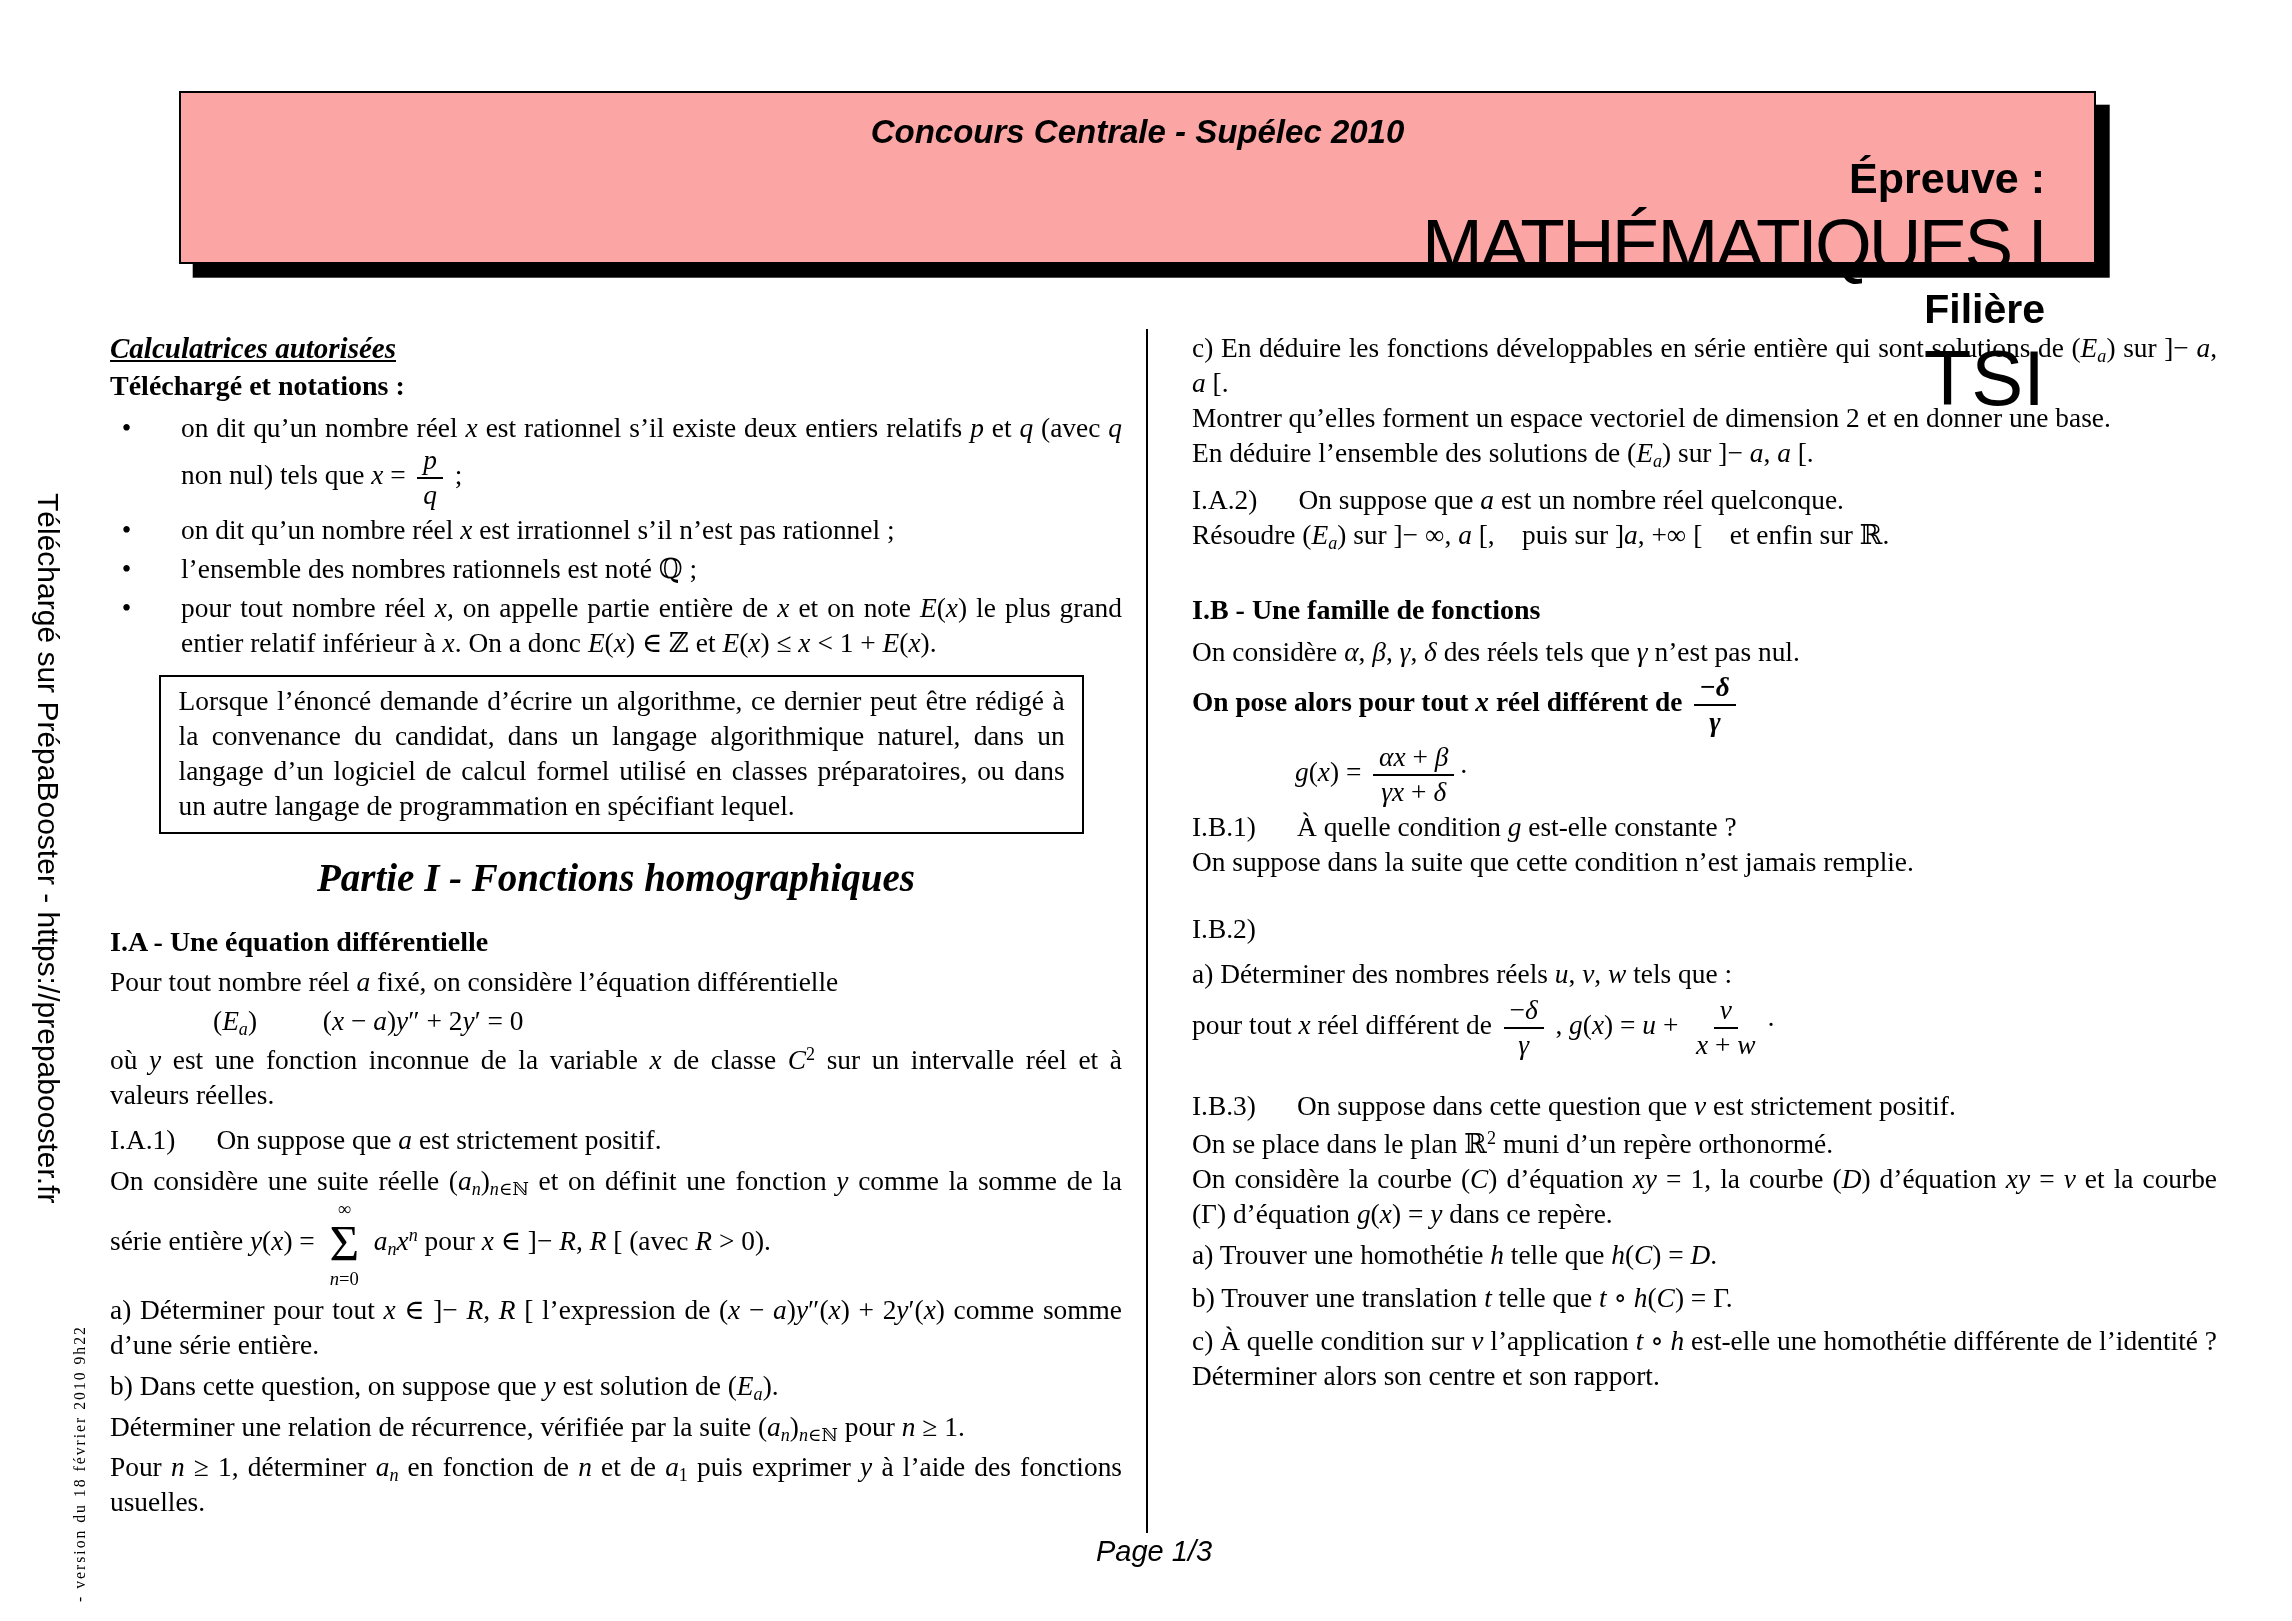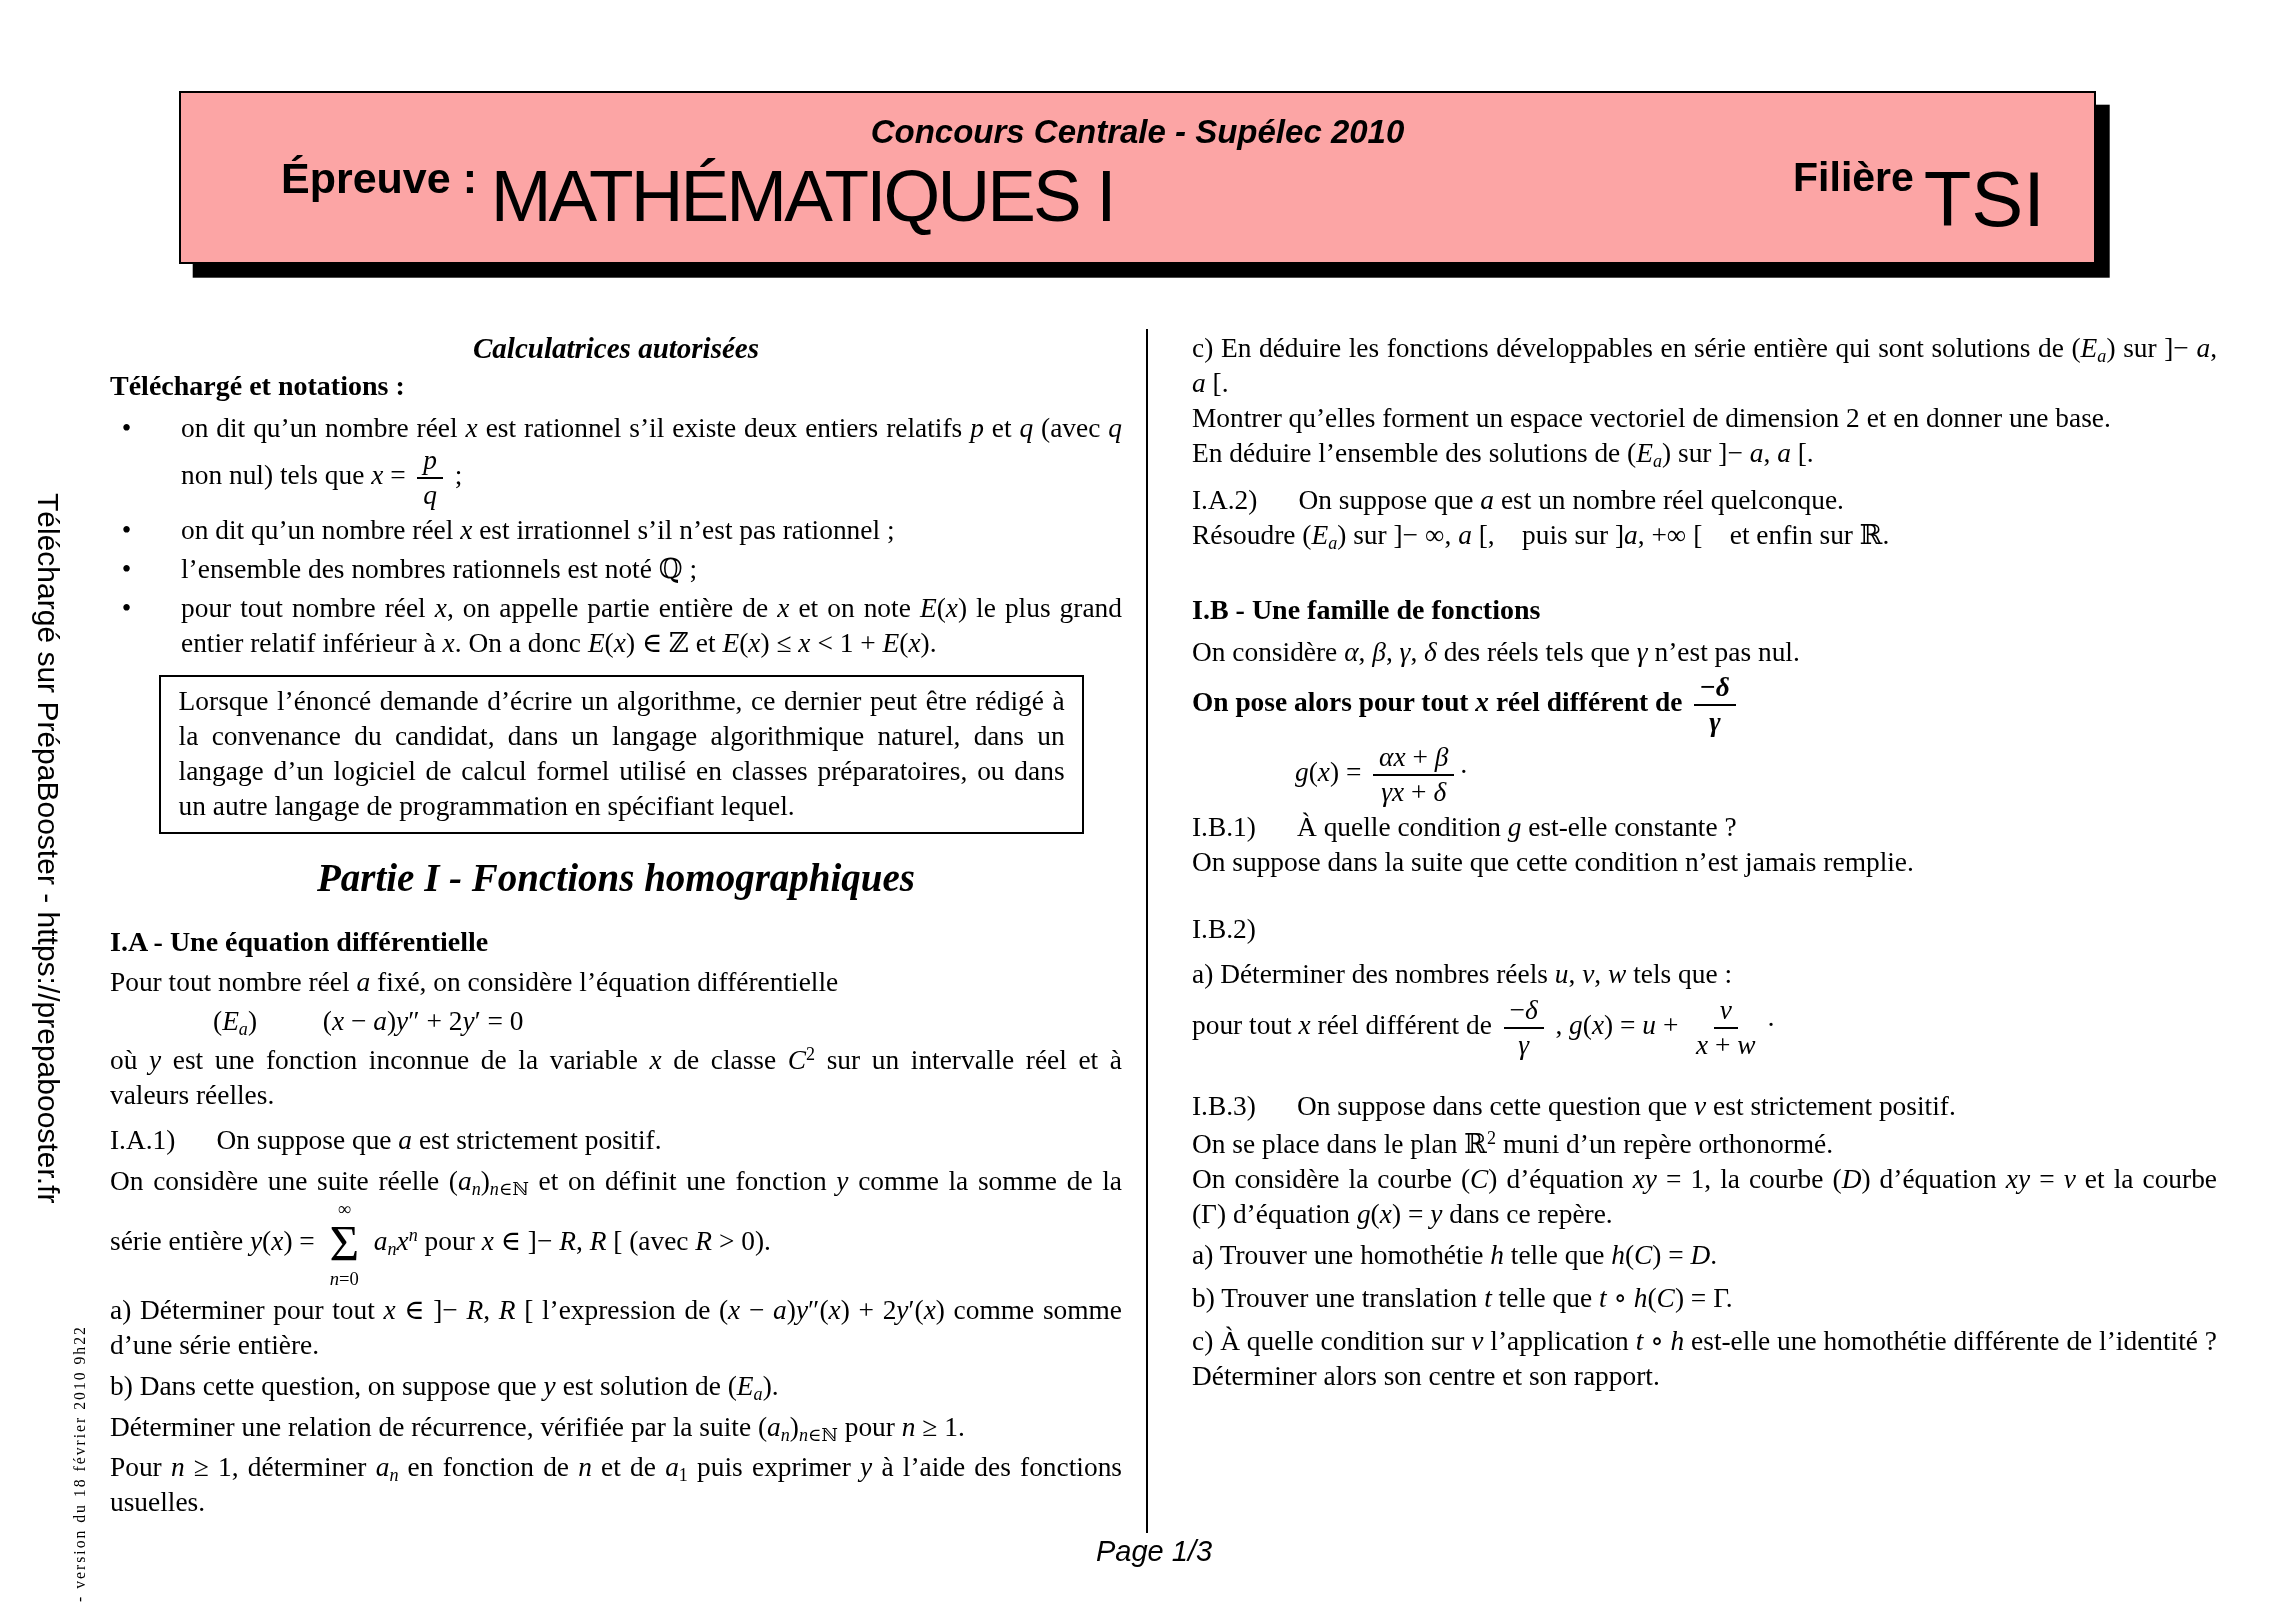--- a/index.html
+++ b/index.html
@@ -4,21 +4,21 @@
 <style>
   html,body{margin:0;padding:0;background:#fff;}
   body{width:2293px;height:1621px;position:relative;overflow:hidden;
        font-family:"Liberation Serif","DejaVu Serif","DejaVu Sans",serif;color:#000;}
 
   
   .header-box{position:absolute;left:179px;top:91px;width:1913px;height:169px;
               border:2.9px solid #000;background:#fca5a5;box-shadow:13.7px 13.7px 0 0 #000;
               font-family:"Liberation Sans","DejaVu Sans",sans-serif;}
   .contest{text-align:center;margin-top:19.6px;font-size:33px;font-weight:bold;font-style:italic;}
-  .title-row{display:flex;align-items:flex-start;padding:0 49px 0 100px;margin-top:3.9px;}
+  .title-row{display:flex;align-items:flex-end;padding:0 49px 0 100px;margin-top:3.9px;flex-direction:column;}
   .epreuve{font-size:43px;font-weight:bold;}
   .subject{font-size:73px;letter-spacing:-2.9px;margin-left:13.7px;white-space:nowrap;}
   .hspacer{flex:1;}
   .filiere{font-size:41px;font-weight:bold;}
   .tsi{font-size:78px;margin-left:9.8px;}
 
   
   .watermark{position:absolute;left:31px;top:493px;writing-mode:vertical-rl;
              font-family:"Liberation Sans","DejaVu Sans",sans-serif;font-size:30px;white-space:nowrap;}
   .version{position:absolute;left:71px;top:1602px;transform:rotate(-90deg);transform-origin:0 0;
@@ -31,21 +31,21 @@
   #left-column{left:110px;width:1012px;}
   #right-column{left:1192px;width:1025px;}
   .divider{position:absolute;left:1146px;top:329px;width:2px;height:1204px;background:#000;}
 
   
   .para{font-size:27.4px;line-height:35px;}
   .body{text-align:justify;}
   .bullet{position:relative;padding-left:71px;text-align:justify;}
   .bullet::before{content:"\2022";position:absolute;left:11.8px;top:0;}
   .bold{font-weight:bold;font-size:28px;}
-  .center-bi{text-align:center;font-weight:bold;font-style:italic;font-size:29px;}
+  .center-bi{text-align:left;font-weight:bold;font-style:italic;font-size:29px;text-decoration:underline;}
   .part-title{text-align:center;font-weight:bold;font-style:italic;font-size:39px;line-height:51px;}
   .boxed{border:2.9px solid #000;margin-left:49px;width:886px;padding:7.8px 17.6px;text-align:justify;}
   .display{padding-left:103px;text-align:left;}
 
   
   .mi{font-style:italic;}
   sub.scr,sup.scr{font-size:66%;line-height:0;}
   sub.scr{vertical-align:-0.28em;}
   sup.scr{vertical-align:0.5em;}
   .sp{display:inline-block;}

